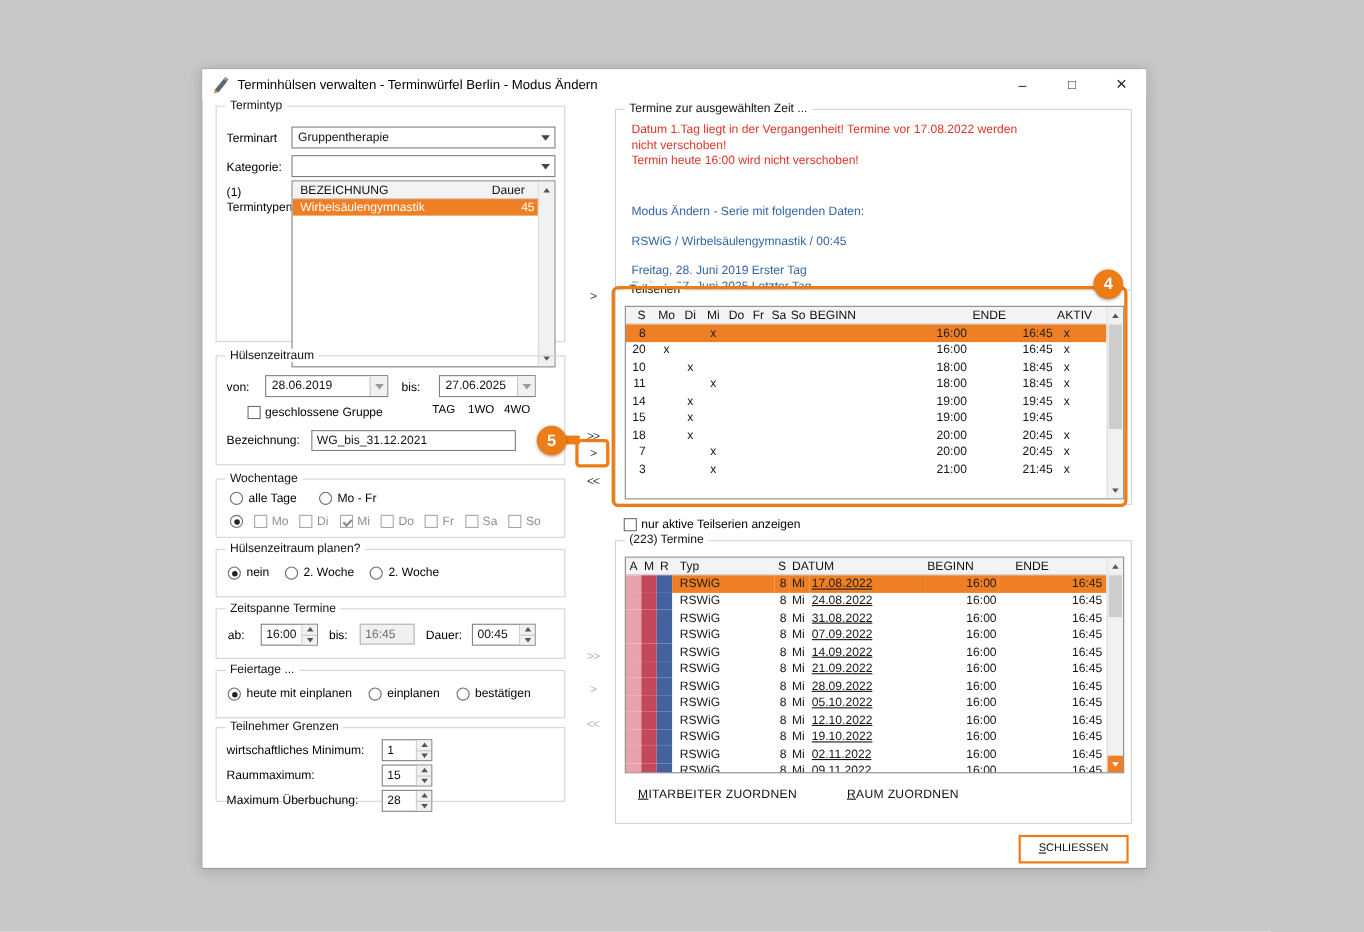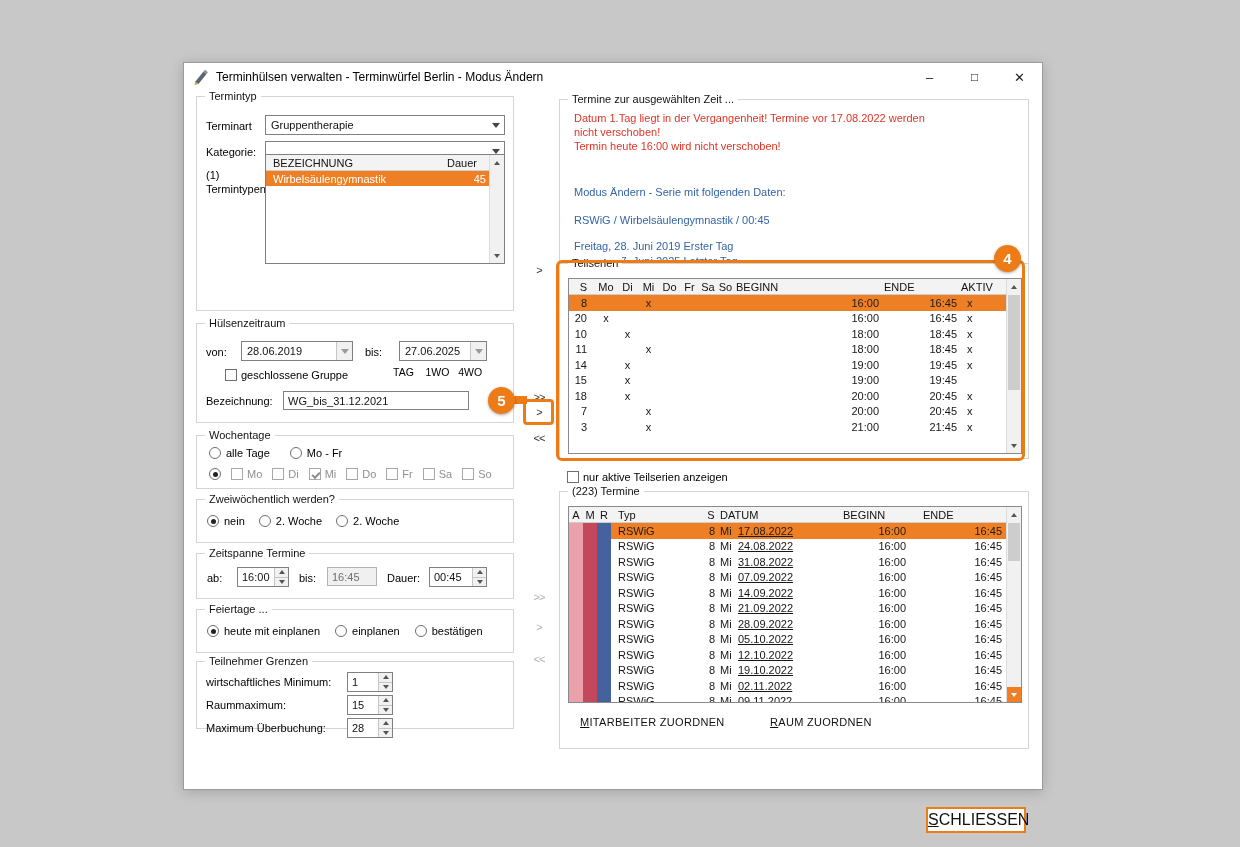--- a/index.html
+++ b/index.html
@@ -109,21 +109,21 @@
   
   .iline{position:absolute;white-space:nowrap;}
   .red{color:var(--red);}
   .blue{color:var(--blue);}
   
   .xfer{display:flex;align-items:center;justify-content:center;width:24px;height:16px;color:#333;font-size:11px;letter-spacing:-1px;background:transparent;border:none;}
   .xfer.dim{color:#b0b0b0;}
   
   .ak{display:inline-block;color:#111;letter-spacing:.3px;white-space:nowrap;}
   .ak::first-letter{text-decoration:underline;}
-  .btn-schliessen{display:block;text-align:center;line-height:22px;background:#fff;border:2px solid var(--accent);font-size:16px;color:#111;margin-top:48px;}
+  .btn-schliessen{display:block;text-align:center;line-height:22px;background:#fff;border:2px solid var(--accent);font-size:10px;color:#111;}
   .btn-schliessen::first-letter{text-decoration:underline;}
   
   .co-rect{border:3px solid var(--accent);border-radius:6px;z-index:20;pointer-events:none;}
   .co-bar{background:var(--accent);z-index:20;}
   .co-badge{width:27px;height:27px;border-radius:50%;background:var(--accent);color:#fff;font-weight:bold;font-size:15px;display:flex;align-items:center;justify-content:center;z-index:21;box-shadow:0 1px 3px rgba(0,0,0,.35);}
   .pre{white-space:pre;}
 </style>
 </head>
 <body>
 
@@ -156,21 +156,21 @@
     </div>
     <span class="abs lbl" style="left:9px;top:49px">Kategorie:</span>
     <div class="abs combo" style="left:68px;top:44px;width:240px">
       <span class="cval"></span>
       <span class="cdd">
           <i class="t tri dn"></i>
         </span>
     </div>
     <span class="abs lbl" style="left:9px;top:72px">(1)</span>
     <span class="abs lbl" style="left:9px;top:86px">Termintypen</span>
-    <div class="abs listbox" style="left:68px;top:57px;width:240px;height:110px">
+    <div class="abs listbox" style="left:68px;top:67px;width:240px;height:170px">
       <div class="lb-inner">
         <div class="lb-head">
           <span class="lh1">BEZEICHNUNG</span>
           <span class="lh2">Dauer</span>
         </div>
         <div class="lb-row sel">
           <span class="lr1">Wirbelsäulengymnastik</span>
           <span class="lr2">45</span>
         </div>
       </div>
@@ -253,21 +253,21 @@
           </span>
           <span class="pair">
             <span class="check dis"></span>
             <span class="daylbl">So</span>
           </span>
         </span>
     </div>
   </div>
 
   <div class="abs gb" style="left:12px;top:436px;width:318px;height:44px">
-    <span class="legend">Zweiwöchentlich werden?</span>
+    <span class="legend">Hülsenzeitraum planen?</span>
     <div class="abs" style="left:10px;top:15px;display:flex;gap:14px;align-items:center">
         <span class="rpair">
           <span class="radio sel"></span>
           <span class="lbl">nein</span>
         </span>
         <span class="rpair">
           <span class="radio"></span>
           <span class="lbl">2. Woche</span>
         </span>
         <span class="rpair">

